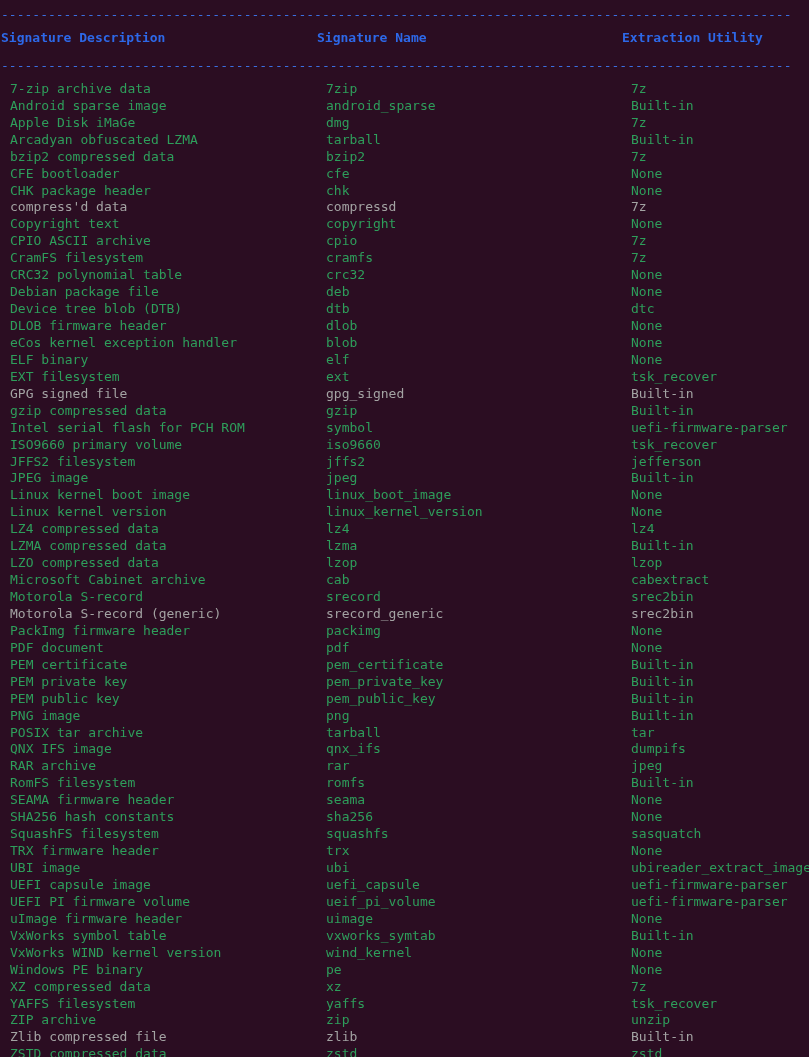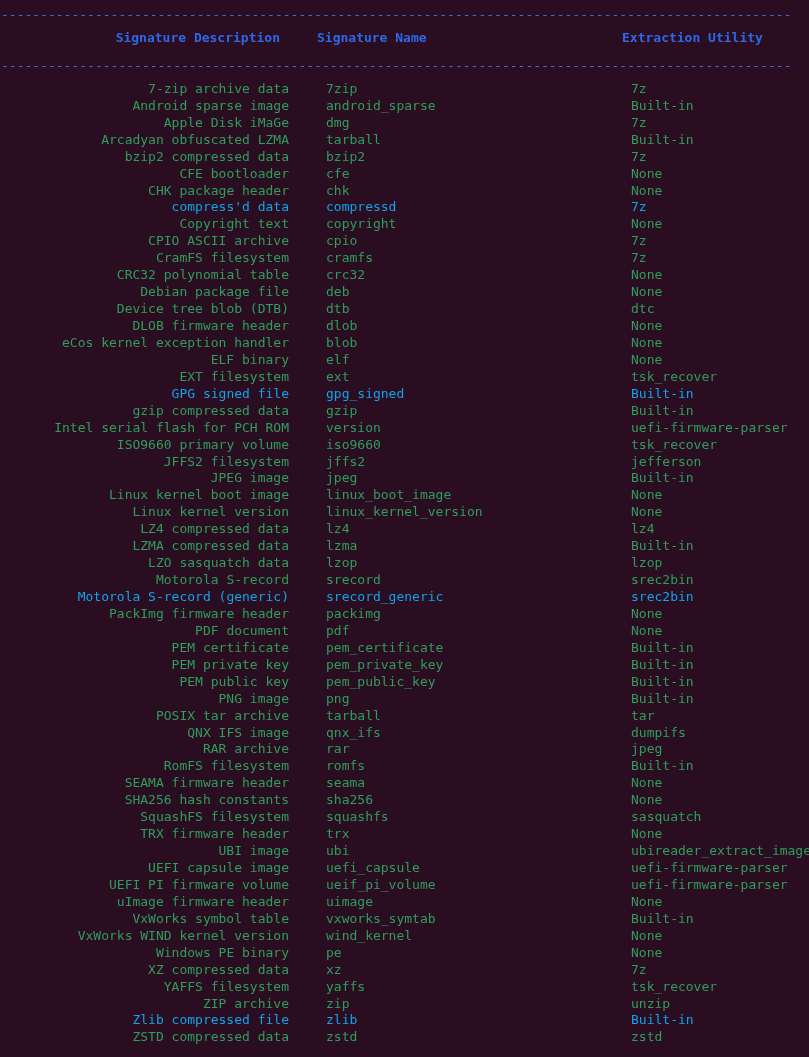--- a/index.html
+++ b/index.html
@@ -41,28 +41,28 @@
     padding-left: 1px;
     letter-spacing: 0;
   }
   .row {
     display: block;
     height: 16.95px;
     white-space: pre;
     padding-left: 10px;
   }
   .c-green { color: #2e9e5b; }
-  .c-orange { color: #0ea5e9; }
+  .c-orange { color: #a3a3a3; }
   .col {
     display: inline-block;
     vertical-align: top;
     white-space: pre;
     overflow: hidden;
   }
-  .col1 { width: 279px; text-align: right; }
+  .col1 { width: 279px; }
   .col2 { width: 281px; margin-left: 37px; }
   .col3 { width: 248px; margin-left: 24px; }
   .spacer-sm { height: 6px; }
   .spacer-hdr { height: 7px; }
 </style>
 </head>
 <body>
 
 <div id="terminal">
 
@@ -94,29 +94,30 @@
       <div class="row c-green"><span class="col col1">CramFS filesystem</span><span class="col col2">cramfs</span><span class="col col3">7z</span></div>
       <div class="row c-green"><span class="col col1">CRC32 polynomial table</span><span class="col col2">crc32</span><span class="col col3">None</span></div>
       <div class="row c-green"><span class="col col1">Debian package file</span><span class="col col2">deb</span><span class="col col3">None</span></div>
       <div class="row c-green"><span class="col col1">Device tree blob (DTB)</span><span class="col col2">dtb</span><span class="col col3">dtc</span></div>
       <div class="row c-green"><span class="col col1">DLOB firmware header</span><span class="col col2">dlob</span><span class="col col3">None</span></div>
       <div class="row c-green"><span class="col col1">eCos kernel exception handler</span><span class="col col2">blob</span><span class="col col3">None</span></div>
       <div class="row c-green"><span class="col col1">ELF binary</span><span class="col col2">elf</span><span class="col col3">None</span></div>
       <div class="row c-green"><span class="col col1">EXT filesystem</span><span class="col col2">ext</span><span class="col col3">tsk_recover</span></div>
       <div class="row c-orange"><span class="col col1">GPG signed file</span><span class="col col2">gpg_signed</span><span class="col col3">Built-in</span></div>
       <div class="row c-green"><span class="col col1">gzip compressed data</span><span class="col col2">gzip</span><span class="col col3">Built-in</span></div>
-      <div class="row c-green"><span class="col col1">Intel serial flash for PCH ROM</span><span class="col col2">version</span><span class="col col3">uefi-firmware-parser</span></div>
+      <div class="row c-green"><span class="col col1">Intel serial flash for PCH ROM</span><span class="col col2">symbol</span><span class="col col3">uefi-firmware-parser</span></div>
       <div class="row c-green"><span class="col col1">ISO9660 primary volume</span><span class="col col2">iso9660</span><span class="col col3">tsk_recover</span></div>
       <div class="row c-green"><span class="col col1">JFFS2 filesystem</span><span class="col col2">jffs2</span><span class="col col3">jefferson</span></div>
       <div class="row c-green"><span class="col col1">JPEG image</span><span class="col col2">jpeg</span><span class="col col3">Built-in</span></div>
       <div class="row c-green"><span class="col col1">Linux kernel boot image</span><span class="col col2">linux_boot_image</span><span class="col col3">None</span></div>
       <div class="row c-green"><span class="col col1">Linux kernel version</span><span class="col col2">linux_kernel_version</span><span class="col col3">None</span></div>
       <div class="row c-green"><span class="col col1">LZ4 compressed data</span><span class="col col2">lz4</span><span class="col col3">lz4</span></div>
       <div class="row c-green"><span class="col col1">LZMA compressed data</span><span class="col col2">lzma</span><span class="col col3">Built-in</span></div>
-      <div class="row c-green"><span class="col col1">LZO sasquatch data</span><span class="col col2">lzop</span><span class="col col3">lzop</span></div>
+      <div class="row c-green"><span class="col col1">LZO compressed data</span><span class="col col2">lzop</span><span class="col col3">lzop</span></div>
+      <div class="row c-green"><span class="col col1">Microsoft Cabinet archive</span><span class="col col2">cab</span><span class="col col3">cabextract</span></div>
       <div class="row c-green"><span class="col col1">Motorola S-record</span><span class="col col2">srecord</span><span class="col col3">srec2bin</span></div>
       <div class="row c-orange"><span class="col col1">Motorola S-record (generic)</span><span class="col col2">srecord_generic</span><span class="col col3">srec2bin</span></div>
       <div class="row c-green"><span class="col col1">PackImg firmware header</span><span class="col col2">packimg</span><span class="col col3">None</span></div>
       <div class="row c-green"><span class="col col1">PDF document</span><span class="col col2">pdf</span><span class="col col3">None</span></div>
       <div class="row c-green"><span class="col col1">PEM certificate</span><span class="col col2">pem_certificate</span><span class="col col3">Built-in</span></div>
       <div class="row c-green"><span class="col col1">PEM private key</span><span class="col col2">pem_private_key</span><span class="col col3">Built-in</span></div>
       <div class="row c-green"><span class="col col1">PEM public key</span><span class="col col2">pem_public_key</span><span class="col col3">Built-in</span></div>
       <div class="row c-green"><span class="col col1">PNG image</span><span class="col col2">png</span><span class="col col3">Built-in</span></div>
       <div class="row c-green"><span class="col col1">POSIX tar archive</span><span class="col col2">tarball</span><span class="col col3">tar</span></div>
       <div class="row c-green"><span class="col col1">QNX IFS image</span><span class="col col2">qnx_ifs</span><span class="col col3">dumpifs</span></div>

